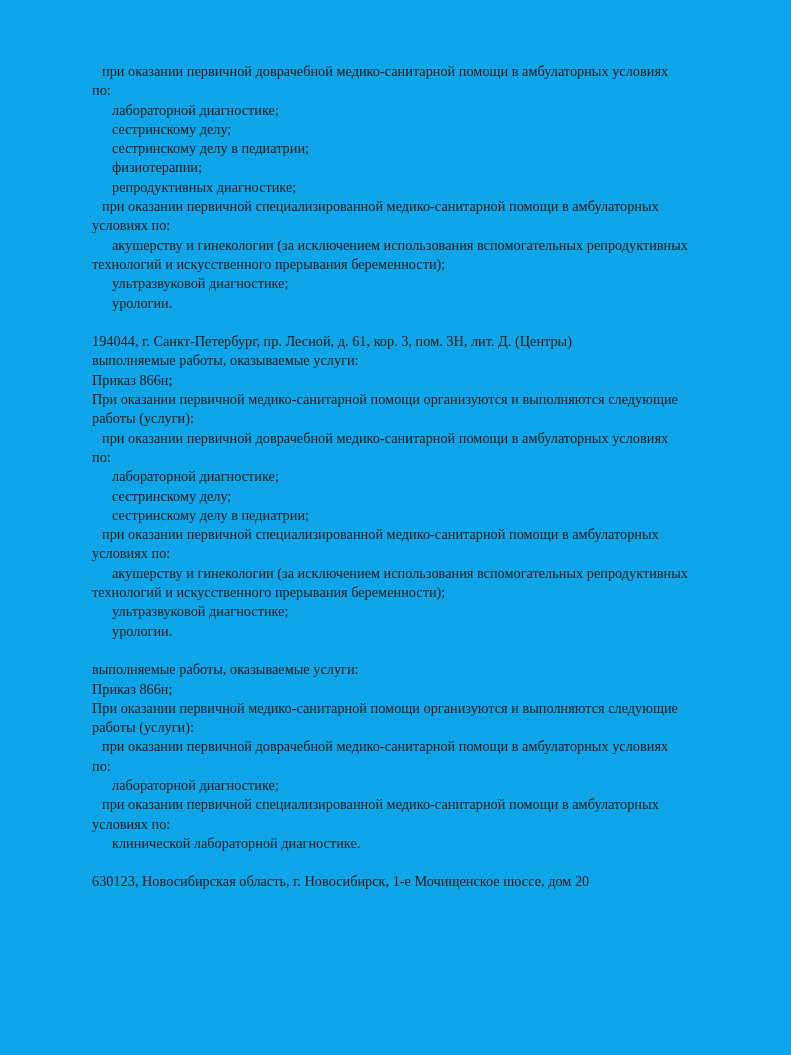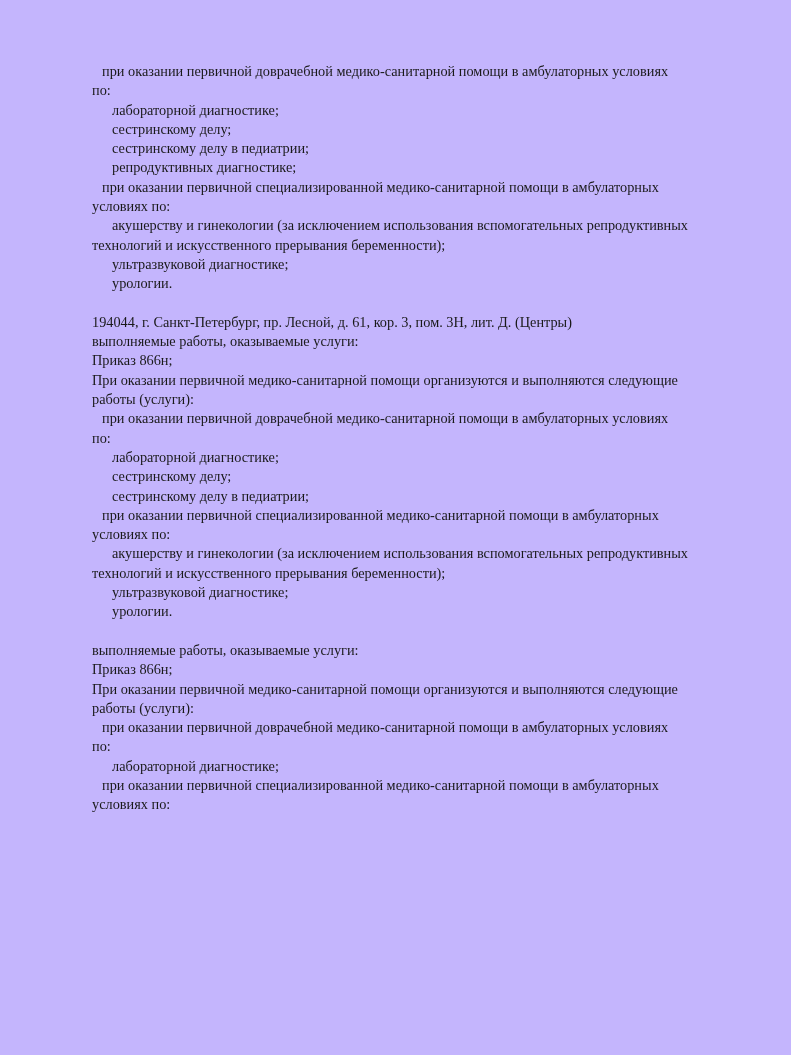--- a/index.html
+++ b/index.html
@@ -4,21 +4,21 @@
 <style>
   html, body {
     margin: 0;
     padding: 0;
     background: #ffffff;
   }
   .page {
     position: relative;
     width: 791px;
     height: 1055px;
-    background: #c4b5fd;
+    background: #0ea5e9;
     box-sizing: border-box;
     padding: 62px 60px 40px 92px;
     font-family: "Liberation Serif", "DejaVu Serif", serif;
     font-size: 14.3px;
     line-height: 19.3px;
     color: #1a1a1a;
   }
   .block {
     margin: 0;
   }
@@ -41,20 +41,21 @@
 <body>
 
 <div class="page">
   <div id="doc-body">
       <div class="block">
         <p class="para ind1">при оказании первичной доврачебной медико-санитарной помощи в амбулаторных условиях</p>
         <p class="para">по:</p>
         <p class="para ind2">лабораторной диагностике;</p>
         <p class="para ind2">сестринскому делу;</p>
         <p class="para ind2">сестринскому делу в педиатрии;</p>
+        <p class="para ind2">физиотерапии;</p>
         <p class="para ind2">репродуктивных диагностике;</p>
         <p class="para ind1">при оказании первичной специализированной медико-санитарной помощи в амбулаторных</p>
         <p class="para">условиях по:</p>
         <p class="para ind2">акушерству и гинекологии (за исключением использования вспомогательных репродуктивных</p>
         <p class="para">технологий и искусственного прерывания беременности);</p>
         <p class="para ind2">ультразвуковой диагностике;</p>
         <p class="para ind2">урологии.</p>
       </div>
       <div class="gap"></div>
       <div class="block">
@@ -79,16 +80,20 @@
       <div class="block">
         <p class="para">выполняемые работы, оказываемые услуги:</p>
         <p class="para">Приказ 866н;</p>
         <p class="para">При оказании первичной медико-санитарной помощи организуются и выполняются следующие</p>
         <p class="para">работы (услуги):</p>
         <p class="para ind1">при оказании первичной доврачебной медико-санитарной помощи в амбулаторных условиях</p>
         <p class="para">по:</p>
         <p class="para ind2">лабораторной диагностике;</p>
         <p class="para ind1">при оказании первичной специализированной медико-санитарной помощи в амбулаторных</p>
         <p class="para">условиях по:</p>
+        <p class="para ind2">клинической лабораторной диагностике.</p>
       </div>
       <div class="gap"></div>
+      <div class="block">
+        <p class="para">630123, Новосибирская область, г. Новосибирск, 1-е Мочищенское шоссе, дом 20</p>
+      </div>
     </div>
 </div>
 
 </body></html>

